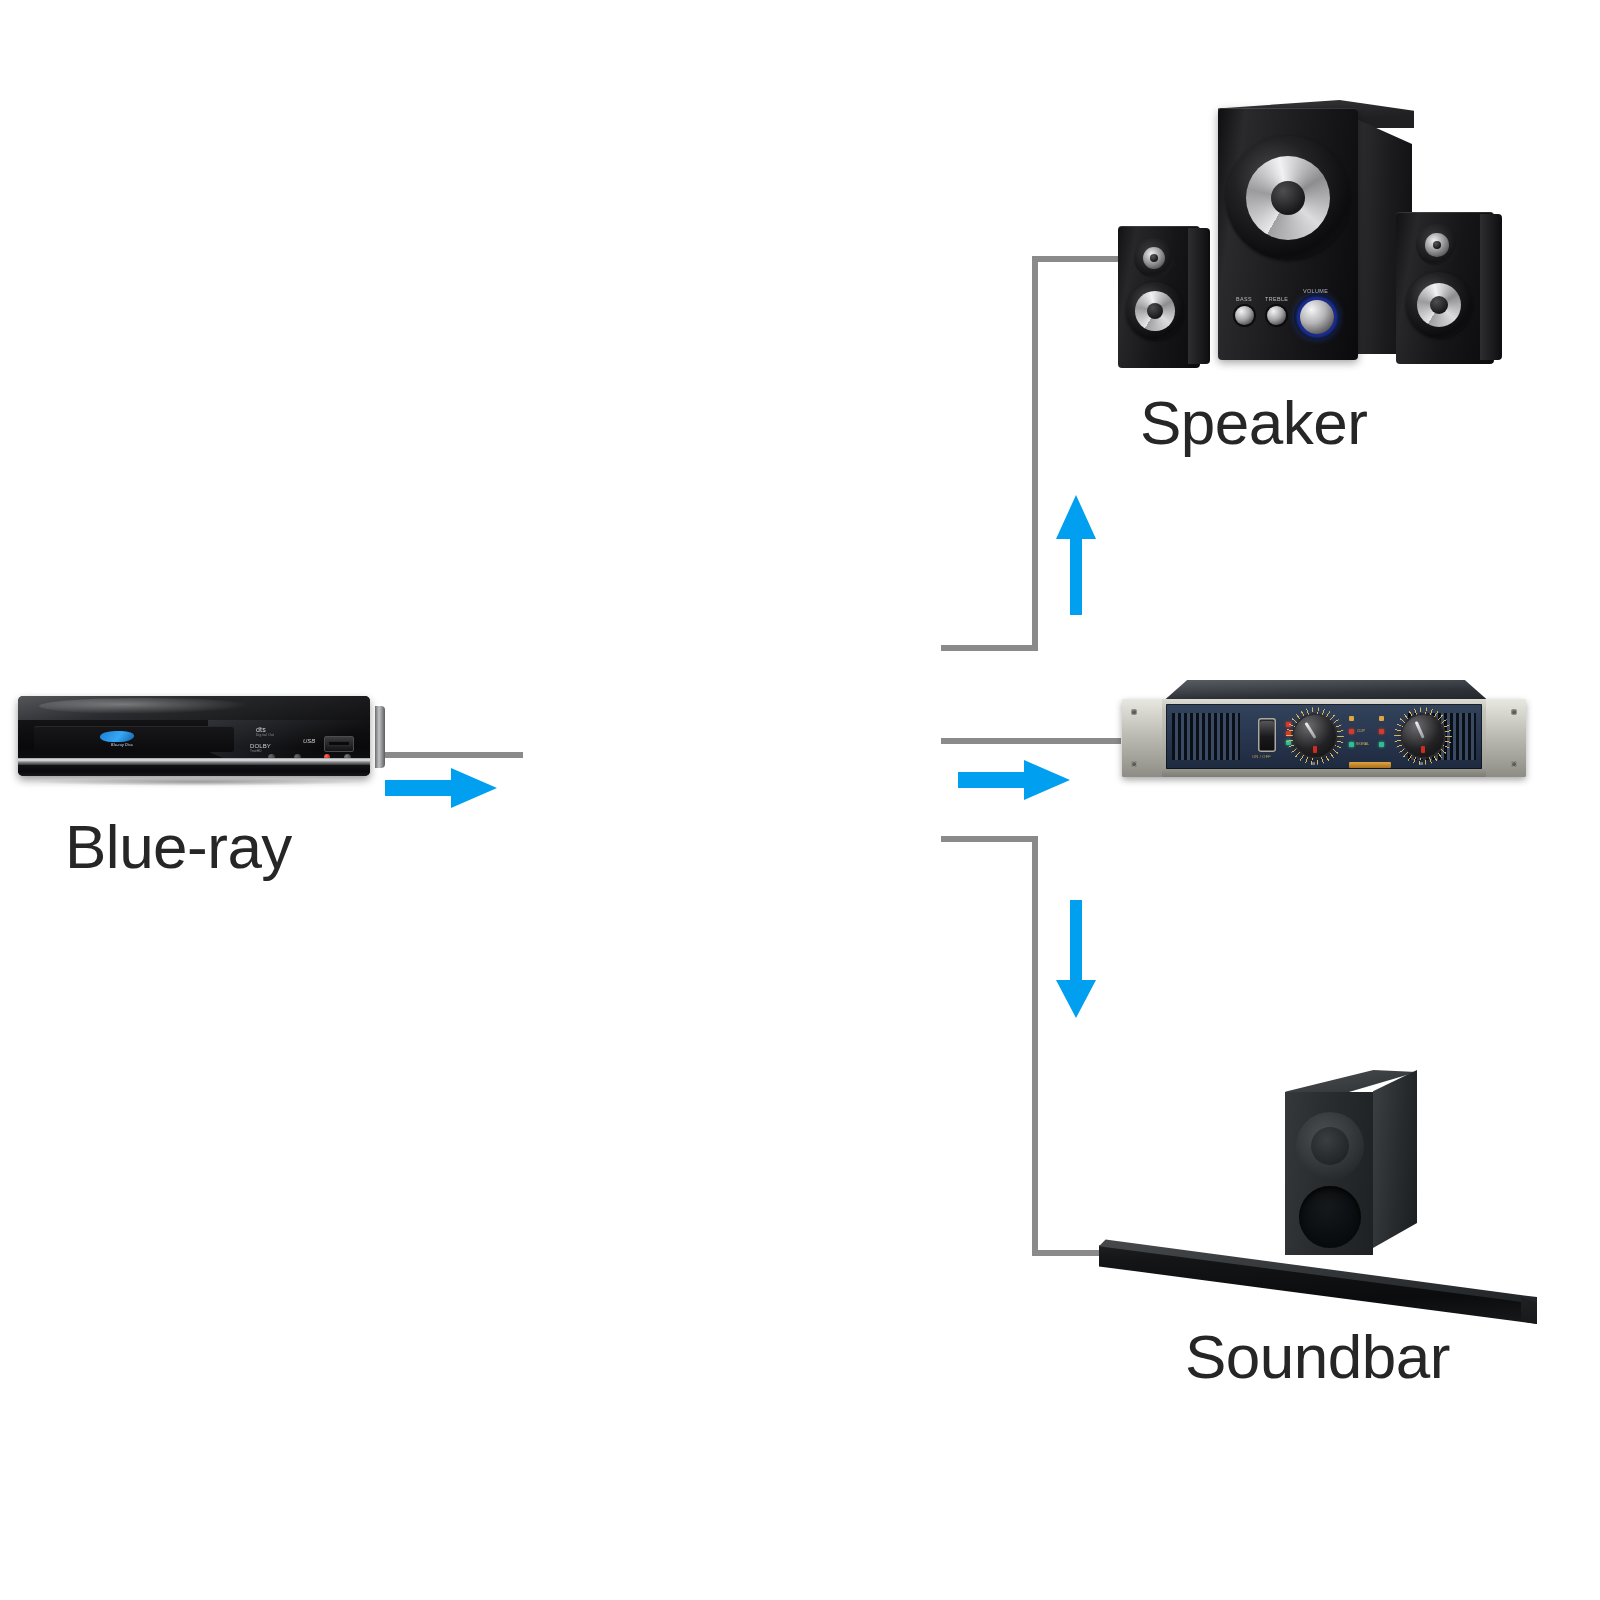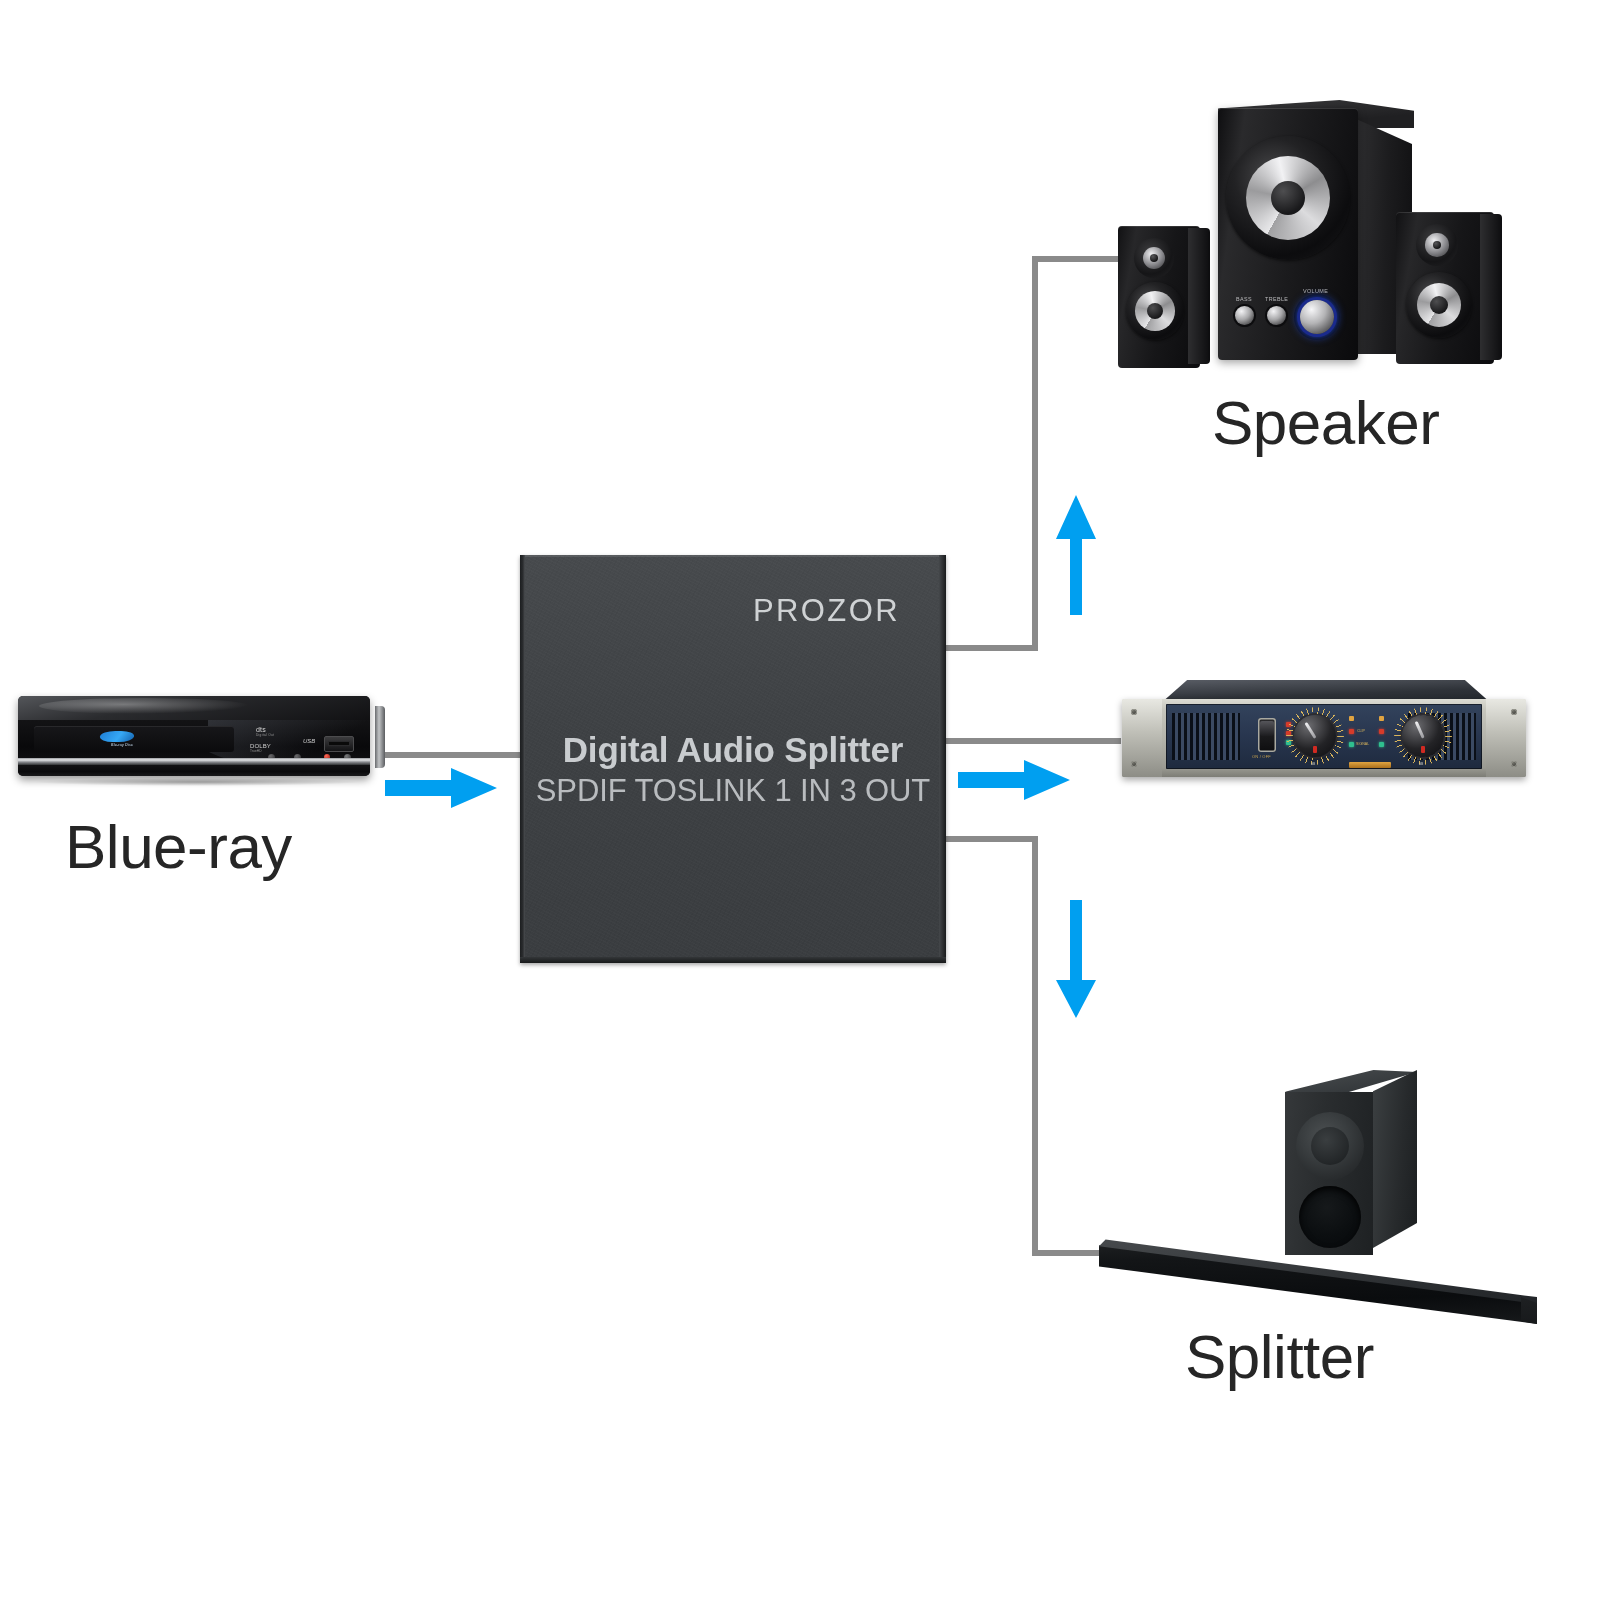--- a/index.html
+++ b/index.html
@@ -242,30 +242,20 @@
       <polygon points="0,12 66,12 66,0 112,20 66,40 66,28 0,28" fill="#009ff0"></polygon>
     </svg>
   </div>
 
   <div class="arrow" style="left:1056px;top:900px;">
     <svg width="40" height="118" viewBox="0 0 40 118">
       <polygon points="14,0 14,80 0,80 20,118 40,80 26,80 26,0" fill="#009ff0"></polygon>
     </svg>
   </div>
 
-  <div class="splitter">
-    <div class="grain"></div>
-    <div class="bevel-t"></div>
-    <div class="bevel-l"></div>
-    <div class="bevel-r"></div>
-    <div class="bevel-b"></div>
-    <div class="brand">PROZOR</div>
-    <div class="sp-title">Digital Audio Splitter</div>
-    <div class="sp-sub">SPDIF TOSLINK 1 IN 3 OUT</div>
-  </div>
 
   <div class="bluray">
     <div class="br-side"></div>
     <div class="br-body">
       <div class="br-top">
         <div class="br-gloss"></div>
       </div>
       <div class="br-face"></div>
       <div class="br-swoosh"></div>
       <div class="br-tray"></div>
@@ -339,21 +329,21 @@
       <div class="tw" style="left:20px;top:12px;width:42px;height:42px;">
           <div class="tc"></div>
           <div class="td"></div>
         </div>
       <div class="drv" style="left:10px;top:60px;width:66px;height:66px;">
           <div class="cone"></div>
           <div class="cap"></div>
         </div>
     </div>
   </div>
-  <div class="label" style="left:1212px;top:392px;">Speaker</div>
+  <div class="label" style="left:1140px;top:392px;">Speaker</div>
 
   <div class="amp">
     <div class="amp-top"></div>
     <div class="amp-face">
       <div class="amp-ear l">
         <div class="amp-hole" style="left:9px;top:10px;"></div>
         <div class="amp-hole" style="left:9px;bottom:10px;"></div>
       </div>
       <div class="amp-ear r">
         <div class="amp-hole" style="right:9px;top:10px;"></div>
@@ -422,17 +412,17 @@
           <i></i>
         </div>
       <div class="sb-port"></div>
     </div>
     <div class="bar">
       <div class="bar-face"></div>
       <div class="bar-top"></div>
       <div class="bar-end"></div>
     </div>
   </div>
-  <div class="label" style="left:1185px;top:1326px;">Splitter</div>
+  <div class="label" style="left:1185px;top:1326px;">Soundbar</div>
 
   <div class="label" style="left:65px;top:816px;">Blue-ray</div>
 
 </div>
 
 </body></html>

